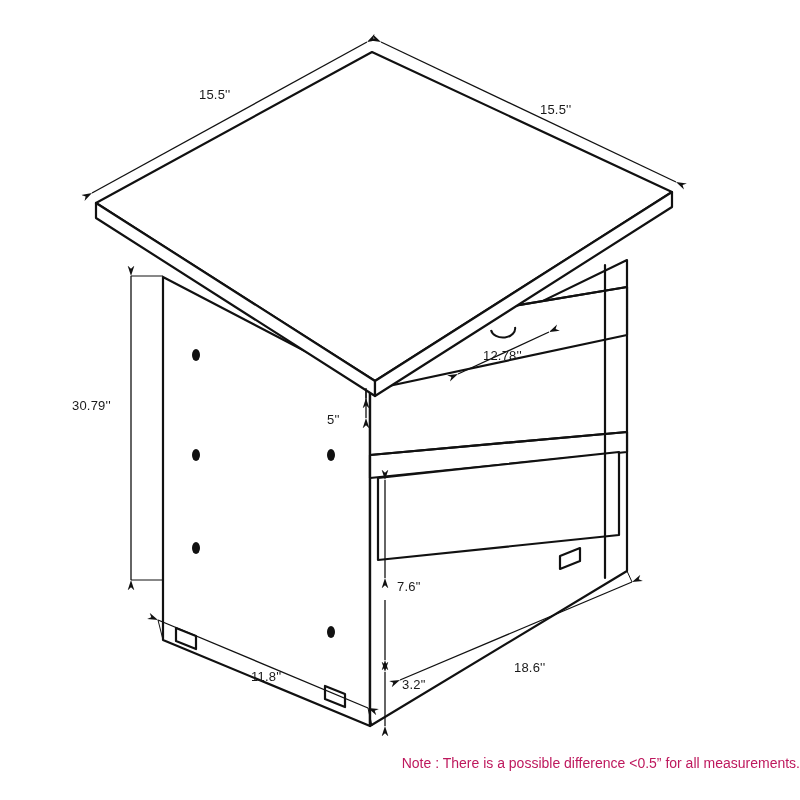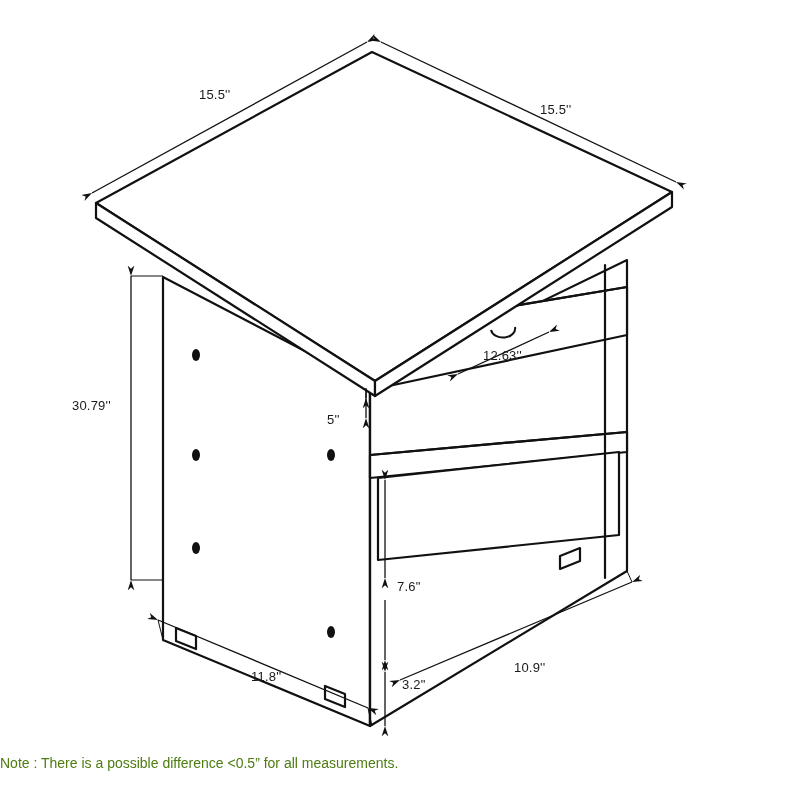--- a/index.html
+++ b/index.html
@@ -31,24 +31,24 @@
     font-size: 13px;
     color: #1a1a1a;
     white-space: nowrap;
     letter-spacing: 0.2px;
   }
   .note-text {
     position: absolute;
     left: 0;
     top: 755px;
     width: 800px;
-    text-align: left;
+    text-align: right;
     font-family: "Liberation Sans", sans-serif;
     font-size: 14px;
-    color: #4d7c0f;
+    color: #be185d;
   }
 </style>
 </head>
 <body>
 
 <div id="diagram-root">
 
   <svg class="drawing" viewBox="0 0 800 800">
     <defs>
       <marker id="arrow-start" markerWidth="10" markerHeight="10" refX="8" refY="3" orient="auto" markerUnits="strokeWidth">
@@ -126,27 +126,27 @@
       <line x1="632" y1="582" x2="627" y2="571" stroke-width="1"></line>
     </g>
   </svg>
 
   <div class="dim-label" style="left:199px; top:87px;">15.5''</div>
 
   <div class="dim-label" style="left:540px; top:102px;">15.5''</div>
 
   <div class="dim-label" style="left:72px; top:398px;">30.79''</div>
 
-  <div class="dim-label" style="left:483px; top:348px;">12.63''</div>
+  <div class="dim-label" style="left:483px; top:348px;">12.78''</div>
 
   <div class="dim-label" style="left:327px; top:412px;">5''</div>
 
   <div class="dim-label" style="left:397px; top:579px;">7.6"</div>
 
   <div class="dim-label" style="left:402px; top:677px;">3.2"</div>
 
   <div class="dim-label" style="left:203px; top:669px;margin-left:48px;">11.8''</div>
 
-  <div class="dim-label" style="left:514px; top:660px;">10.9''</div>
+  <div class="dim-label" style="left:514px; top:660px;">18.6''</div>
 
   <div class="note-text">Note : There is a possible difference &lt;0.5” for all measurements.</div>
 
 </div>
 
 </body></html>

